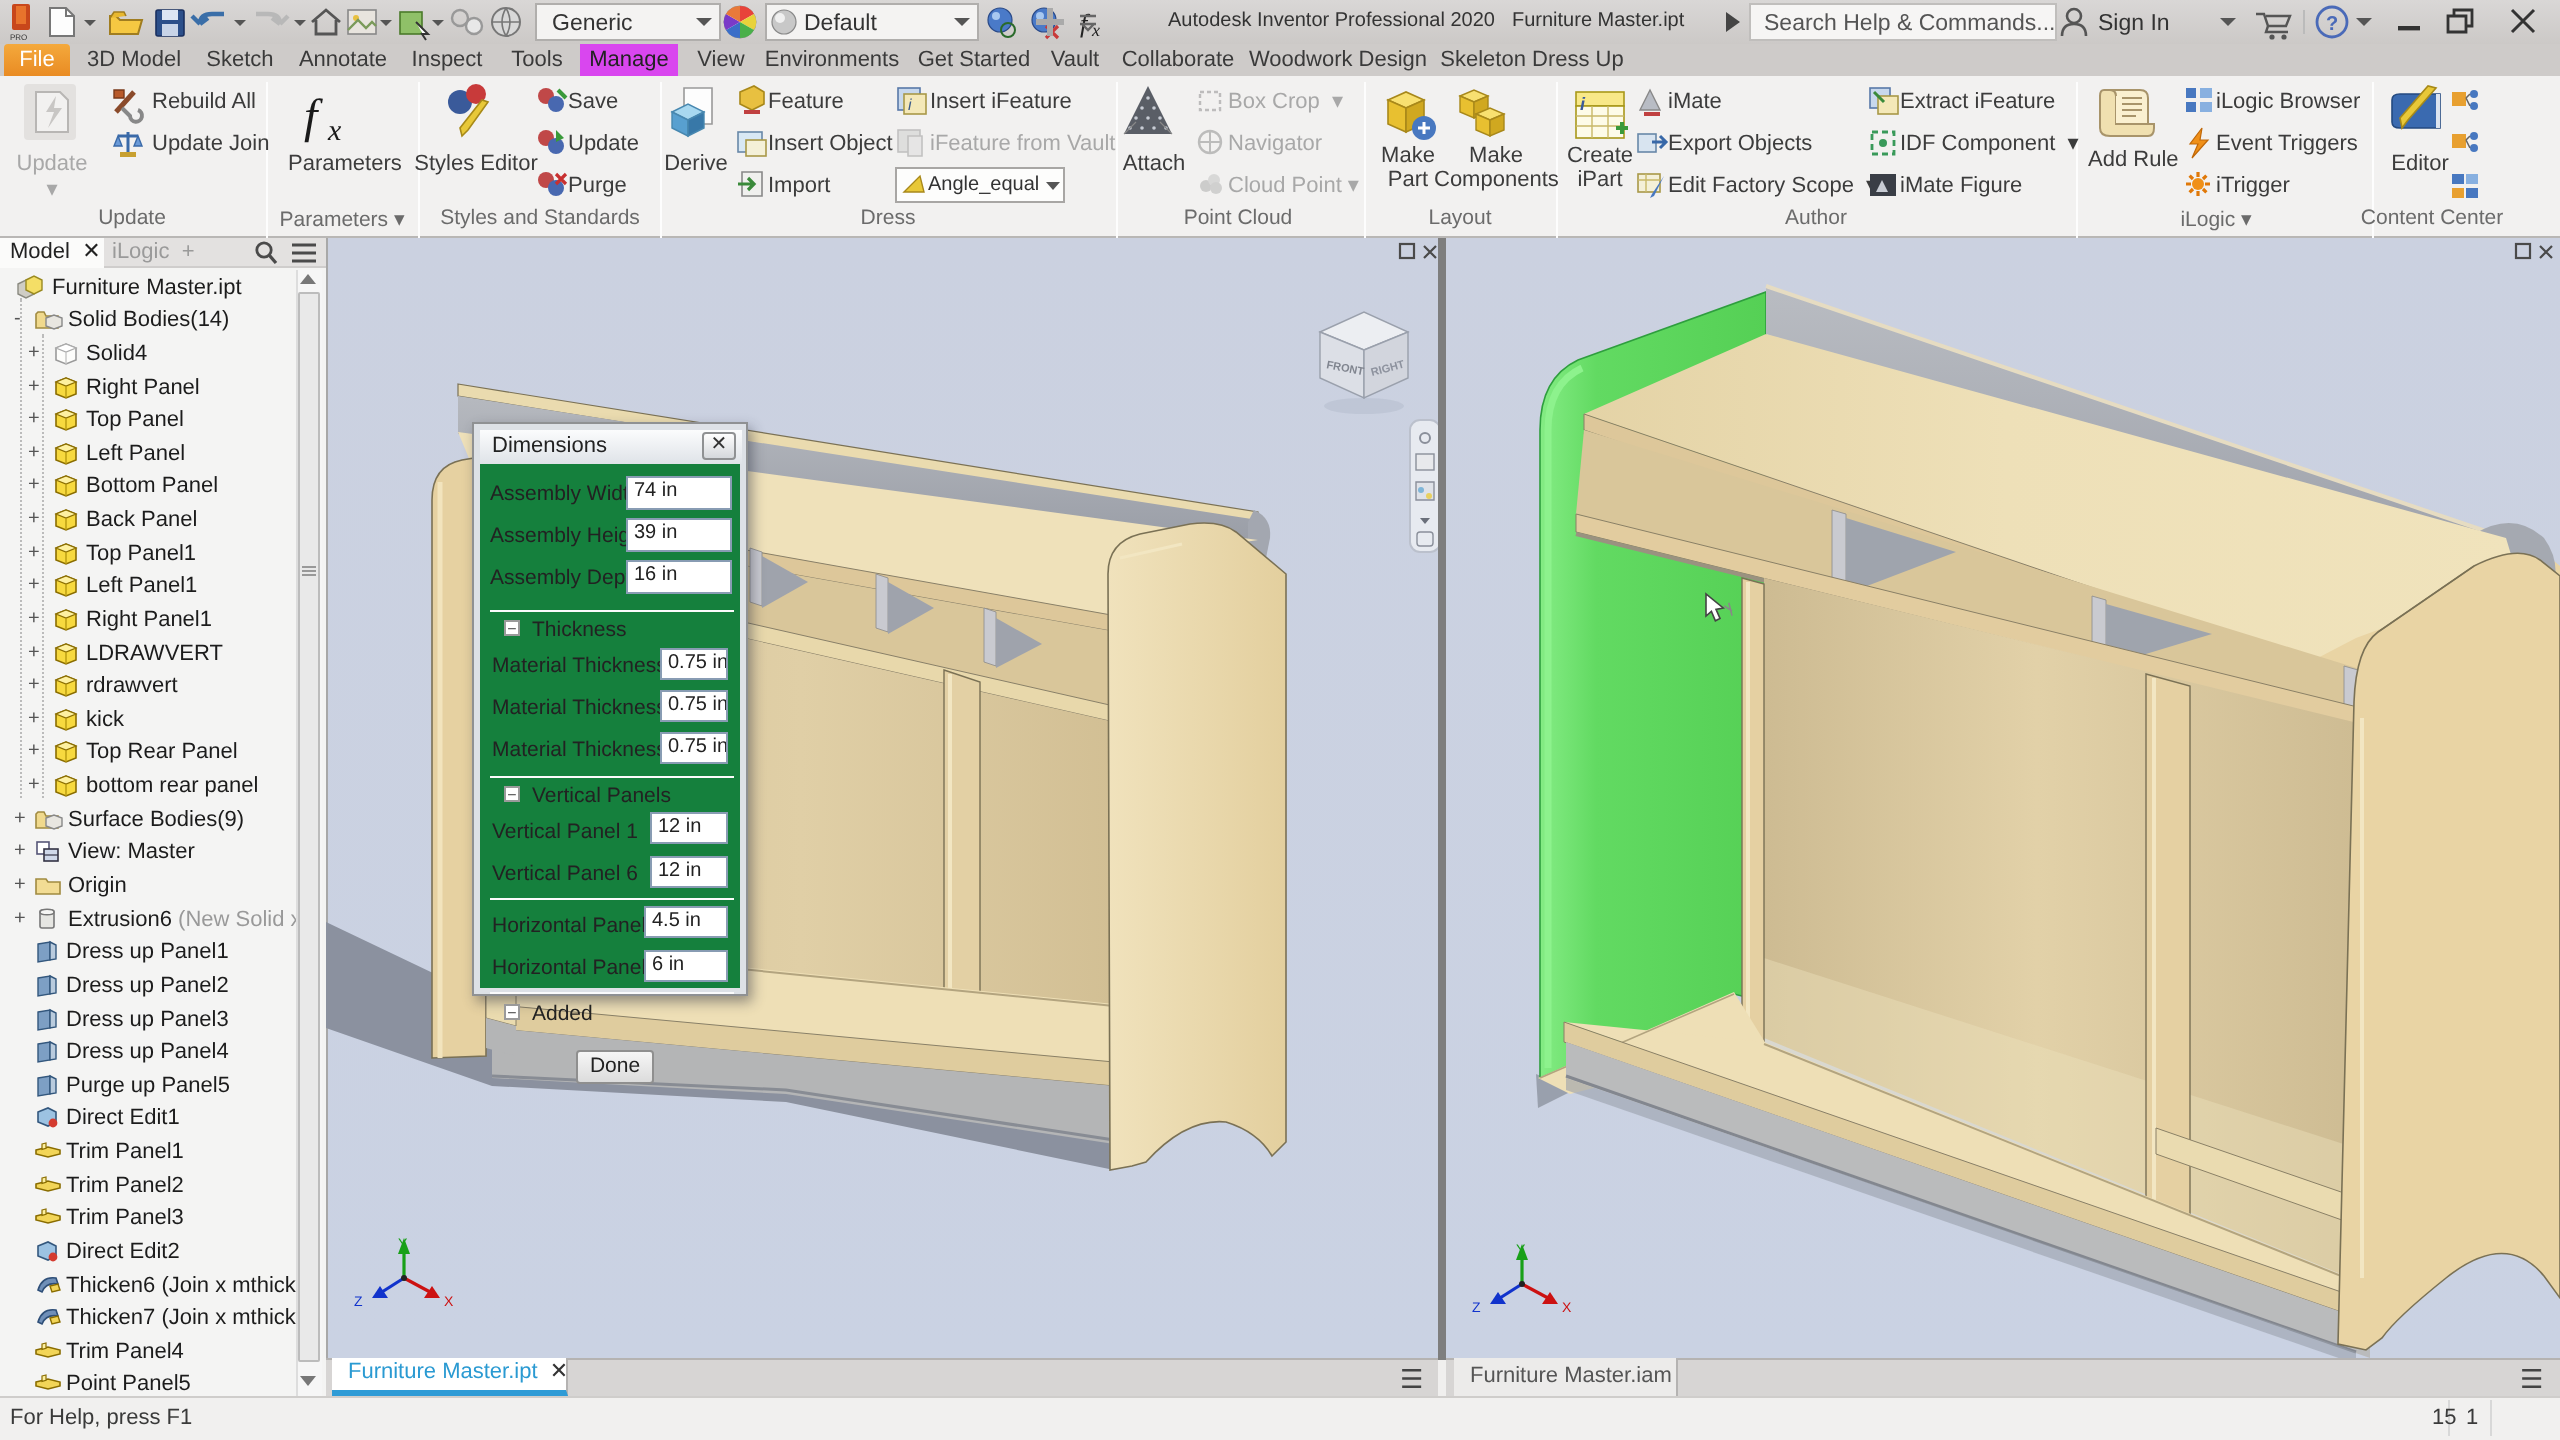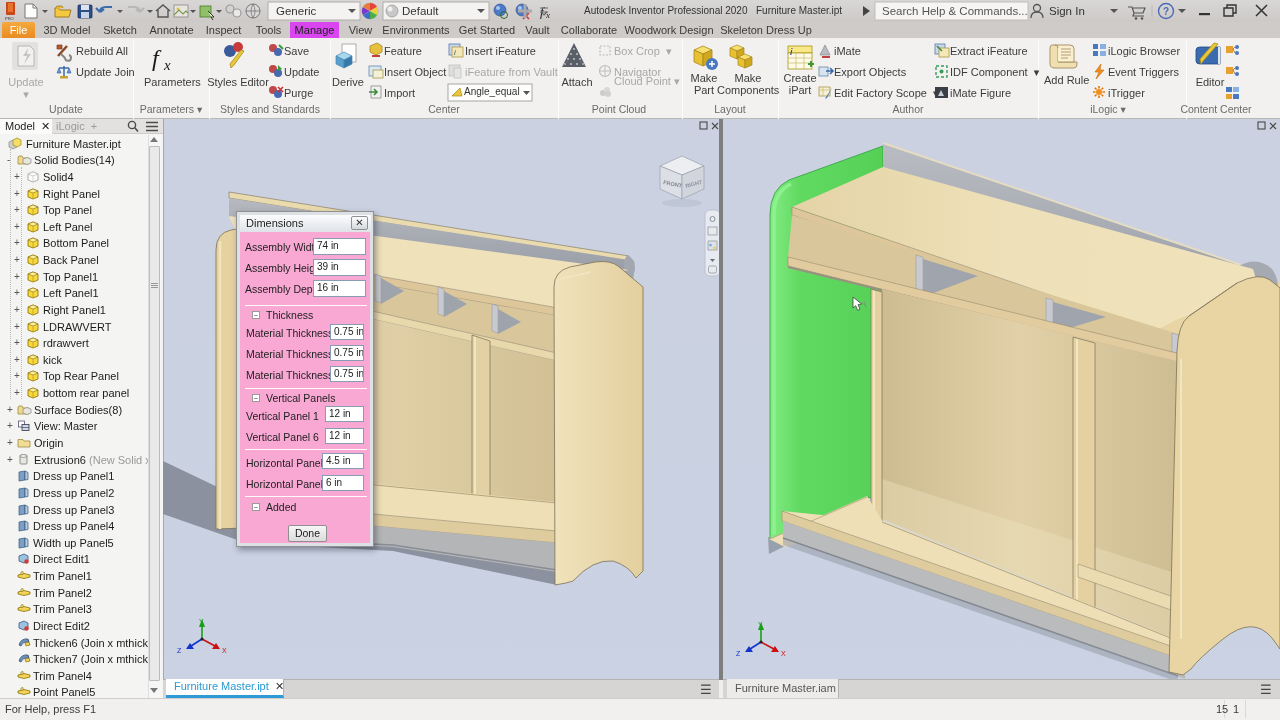--- a/index.html
+++ b/index.html
@@ -31,21 +31,21 @@
 #lpane{left:163px;top:119px;width:556px;height:561px;background:linear-gradient(#cbd1e0,#cad2e3);border-left:1px solid #a8a8a8}
 #divider{left:719px;top:119px;width:4px;height:561px;background:#7e7e7e}
 #rpane{left:723px;top:119px;width:557px;height:561px;background:linear-gradient(#cbd1e0,#cad2e3)}
 
 #ldoctabs{left:163px;top:679px;width:556px;height:19px;background:#d7d5d4;border-top:1px solid #b5b3b2}
 #rdoctabs{left:723px;top:679px;width:557px;height:19px;background:#d7d5d4;border-top:1px solid #b5b3b2}
 .dtab{position:absolute;top:679px;height:19px;font-size:11px;line-height:18px;padding:0 8px;white-space:nowrap}
 
 #statusbar{left:0;top:698px;width:1280px;height:22px;background:#f1f0ef;border-top:1px solid #cfcdcb;font-size:11px;color:#3a3a3a}
 
-#dlg{left:236px;top:211px;width:138px;height:336px;background:#f9a8d4;border:1px solid #8f9193;box-shadow:2px 3px 6px rgba(40,45,60,.45), inset 0 0 0 3px #dde1e6}
+#dlg{left:236px;top:211px;width:138px;height:287px;background:#15803d;border:1px solid #8f9193;box-shadow:2px 3px 6px rgba(40,45,60,.45), inset 0 0 0 3px #dde1e6}
 #dlg .dtitle{position:absolute;left:3px;top:3px;width:131px;height:17px;background:linear-gradient(#fbfcfd,#dfe3e8);font-size:11px;color:#222;line-height:17px;padding-left:6px}
 #dlg .dclose{position:absolute;right:5px;top:4px;width:17px;height:14px;background:linear-gradient(#fefefe,#d5d8dc);border:1px solid #8f9193;border-radius:2px;font-size:10px;line-height:12px;text-align:center;color:#333}
 .drow{position:absolute;font-size:10.5px;color:#222;white-space:nowrap;overflow:hidden}
 .dinput{position:absolute;background:#fff;border:1px solid #889cb3;font-size:10px;color:#222;line-height:14px;padding-left:3px;white-space:nowrap;overflow:hidden}
 .dgroup{position:absolute;font-size:10.5px;color:#222;white-space:nowrap}
 .dgroup .gb{display:inline-block;width:8px;height:8px;border:1px solid #9a9a9a;background:#fff;font-size:8px;line-height:7px;text-align:center;color:#555;vertical-align:1px;margin-right:6px}
 .dsep{position:absolute;left:8px;width:122px;height:1px;background:#dcdcdc;border-bottom:1px solid #fbfbfb}
 #done{position:absolute;left:51px;top:313px;width:39px;height:17px;background:linear-gradient(#f6f6f6,#dcdcdc);border:1px solid #8f8f8f;border-radius:2px;font-size:10.5px;text-align:center;line-height:15px;color:#222}
 </style></head>
 <body>
@@ -165,21 +165,21 @@
 <div class="gsep" style="left:209px;top:41px"></div>
 <div class="gsep" style="left:330px;top:41px"></div>
 <div class="gsep" style="left:558px;top:41px"></div>
 <div class="gsep" style="left:682px;top:41px"></div>
 <div class="gsep" style="left:778px;top:41px"></div>
 <div class="gsep" style="left:1038px;top:41px"></div>
 <div class="gsep" style="left:1186px;top:41px"></div>
 <div class="glabel" style="left:36px;width:60px">Update</div>
 <div class="glabel" style="left:136px;width:70px">Parameters&nbsp;▾</div>
 <div class="glabel" style="left:218px;width:104px">Styles and Standards</div>
-<div class="glabel" style="left:414px;width:60px">Center</div>
+<div class="glabel" style="left:414px;width:60px">Dress</div>
 <div class="glabel" style="left:589px;width:60px">Point Cloud</div>
 <div class="glabel" style="left:700px;width:60px">Layout</div>
 <div class="glabel" style="left:878px;width:60px">Author</div>
 <div class="glabel" style="left:1078px;width:60px">iLogic&nbsp;▾</div>
 <div class="glabel" style="left:1178px;width:76px">Content Center</div>
 
 <div class="bigl dis" style="left:4px;top:76px;width:44px">Update<br>▾</div>
 <div class="sbtn" style="left:76px;top:44px">Rebuild All</div>
 <div class="sbtn" style="left:76px;top:65px">Update Join</div>
 
@@ -193,21 +193,21 @@
 <div class="bigl" style="left:330px;top:76px;width:36px">Derive</div>
 <div class="sbtn" style="left:384px;top:44px">Feature</div>
 <div class="sbtn" style="left:384px;top:65px">Insert Object</div>
 <div class="sbtn" style="left:384px;top:86px">Import</div>
 <div class="sbtn" style="left:465px;top:44px">Insert iFeature</div>
 <div class="sbtn dis" style="left:465px;top:65px">iFeature from Vault</div>
 
 <div class="bigl" style="left:558px;top:76px;width:38px">Attach</div>
 <div class="sbtn dis" style="left:614px;top:44px">Box Crop&nbsp;&nbsp;▾</div>
 <div class="sbtn dis" style="left:614px;top:65px">Navigator</div>
-<div class="sbtn dis" style="left:614px;top:74px">Cloud Point&nbsp;▾</div>
+<div class="sbtn dis" style="left:614px;top:86px">Cloud Point&nbsp;▾</div>
 
 <div class="bigl" style="left:684px;top:72px;width:40px">Make<br>Part</div>
 <div class="bigl" style="left:717px;top:72px;width:62px">Make<br>Components</div>
 
 <div class="bigl" style="left:782px;top:72px;width:36px">Create<br>iPart</div>
 <div class="sbtn" style="left:834px;top:44px">iMate</div>
 <div class="sbtn" style="left:834px;top:65px">Export Objects</div>
 <div class="sbtn" style="left:834px;top:86px">Edit Factory Scope&nbsp;&nbsp;▾</div>
 <div class="sbtn" style="left:950px;top:44px">Extract iFeature</div>
 <div class="sbtn" style="left:950px;top:65px">IDF Component&nbsp;&nbsp;▾</div>
@@ -595,21 +595,21 @@
           <line x1="7" y1="6" x2="7" y2="12" stroke="#b89a10" stroke-width="0.7"></line>
         </svg>
         <span class="tx" style="left:43px">bottom rear panel</span>
       </div>
 <div class="titem" style="top:266.7px">
         <span class="pm" style="left:7px">+</span>
         <svg class="ticon" style="left:17px" width="15" height="13">
           <path d="M1,4 L1,11 L12,11 L12,5 L6,5 L5,3 L2,3 Z" fill="#f0d98c" stroke="#a08a40" stroke-width="0.8"></path>
           <polygon points="6,6 10,4.5 14,6 14,10 10,11.5 6,10" fill="#e8e6e0" stroke="#888" stroke-width="0.7"></polygon>
         </svg>
-        <span class="tx" style="left:34px">Surface Bodies(8)</span>
+        <span class="tx" style="left:34px">Surface Bodies(9)</span>
       </div>
 <div class="titem" style="top:283.3px">
         <span class="pm" style="left:7px">+</span>
         <svg class="ticon" style="left:17px" width="14" height="13">
           <rect x="1.5" y="2" width="6" height="6" fill="#fff" stroke="#557" stroke-width="0.8"></rect>
           <rect x="5" y="5.5" width="7" height="6" fill="#cfd8ea" stroke="#334" stroke-width="0.8"></rect>
           <line x1="5" y1="8.5" x2="12" y2="8.5" stroke="#334" stroke-width="0.6"></line>
         </svg>
         <span class="tx" style="left:34px">View: Master</span>
       </div>
@@ -654,21 +654,21 @@
           <polygon points="2,3 8,2 8,11 2,12" fill="#7d9fc4" stroke="#33577d" stroke-width="0.7"></polygon>
           <polygon points="8,2 11,3.5 11,10.5 8,11" fill="#b9cbdd" stroke="#33577d" stroke-width="0.7"></polygon>
         </svg>
         <span class="tx" style="left:33px">Dress up Panel4</span>
       </div>
 <div class="titem" style="top:399.7px">
         <svg class="ticon" style="left:17px" width="13" height="13">
           <polygon points="2,3 8,2 8,11 2,12" fill="#7d9fc4" stroke="#33577d" stroke-width="0.7"></polygon>
           <polygon points="8,2 11,3.5 11,10.5 8,11" fill="#b9cbdd" stroke="#33577d" stroke-width="0.7"></polygon>
         </svg>
-        <span class="tx" style="left:33px">Width up Panel5</span>
+        <span class="tx" style="left:33px">Purge up Panel5</span>
       </div>
 <div class="titem" style="top:416.4px">
         <svg class="ticon" style="left:17px" width="13" height="13">
           <polygon points="2,4 7,2 11,4 11,9 7,11 2,9" fill="#9cc2e2" stroke="#33577d" stroke-width="0.8"></polygon>
           <circle cx="9.5" cy="9.5" r="2.2" fill="#d43b2f"></circle>
         </svg>
         <span class="tx" style="left:33px">Direct Edit1</span>
       </div>
 <div class="titem" style="top:433.0px">
         <svg class="ticon" style="left:17px" width="14" height="13">

